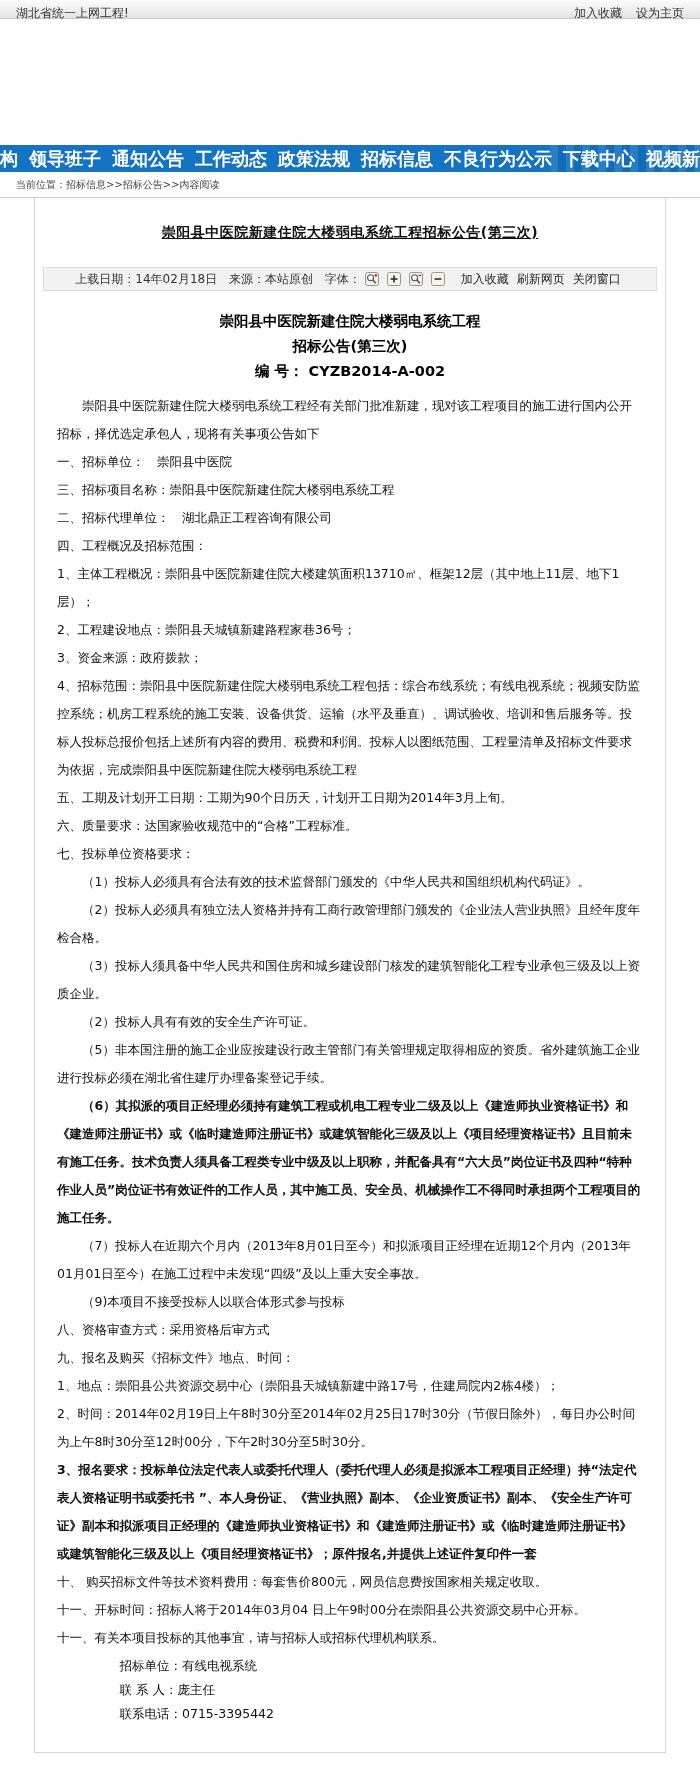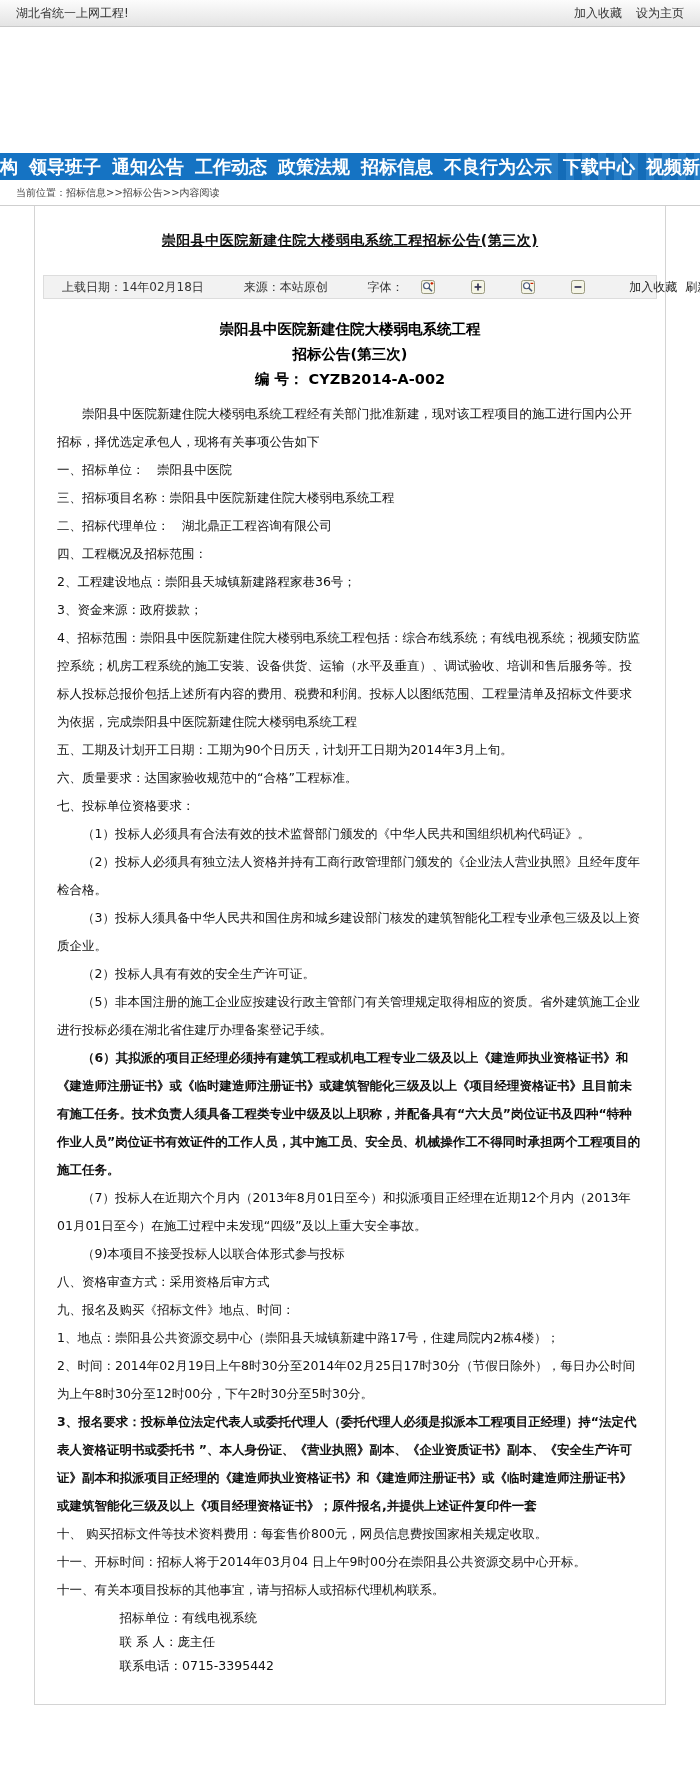--- a/index.html
+++ b/index.html
@@ -5,21 +5,21 @@
   :root{
     --nav-bg:#1573c3;
     --divider-red:#cc0000;
     --meta-bg:#f2f2f2;
   }
   html,body{margin:0;padding:0;background:#fff;}
   body{width:700px;font-family:"DejaVu Sans",sans-serif;color:#1a1a1a;}
   .page{width:700px;background:#fff;}
 
   
-  .topbar{height:27px;line-height:27px;background:linear-gradient(#fcfcfc,#e4e4e4);
+  .topbar{height:19px;line-height:27px;background:linear-gradient(#fcfcfc,#e4e4e4);
     border-bottom:1px solid #c9c9c9;font-size:12px;color:#333;
     display:flex;justify-content:space-between;padding:0 16px;box-sizing:border-box;}
   .topbar a{color:#333;text-decoration:none;margin-left:14px;}
 
   .banner{height:126px;background:#fff;}
 
   
   .nav{height:27px;background:var(--nav-bg);display:flex;align-items:center;
     justify-content:center;gap:11px;position:relative;overflow:hidden;}
   .nav::after{content:"";position:absolute;right:0;top:0;bottom:0;width:150px;
@@ -28,21 +28,21 @@
 
   .breadcrumb{height:25px;line-height:25px;font-size:10px;color:#444;
     padding-left:16px;border-bottom:1px solid #cfcfcf;background:#fff;}
 
   
   .content-box{margin:0 34px;border:1px solid #d4d4d4;border-top:none;background:#fff;padding-bottom:26px;}
   .page-title{font-size:14px;font-weight:bold;text-align:center;margin:0;padding-top:26px;letter-spacing:.5px;color:#111;text-decoration:underline;}
 
   .meta-bar{margin:25px 8px 0;background:var(--meta-bg);border:1px solid #ddd;height:22px;line-height:22px;
     text-align:center;font-size:12px;color:#333;white-space:nowrap;}
-  .meta-bar span{margin:0 18px;}
+  .meta-bar span{margin:0 4px;}
   .meta-bar a{color:#222;text-decoration:none;margin:0 4px;}
   .ficon{display:inline-block;vertical-align:-3px;margin:0 1px;}
 
   .article{padding:4px 22px 0;font-size:12.5px;line-height:28px;color:#111;}
   .art-heading{text-align:center;font-weight:bold;font-size:14.5px;line-height:25px;margin:14px 0 8px;color:#000000;}
   .para{margin:0;}
   .para.indent{text-indent:2em;}
   .para.bold{font-weight:bold;}
 
   .contact{margin:2px 0 0 5em;line-height:24px;}
@@ -110,20 +110,21 @@
           <div>崇阳县中医院新建住院大楼弱电系统工程</div>
           <div>招标公告(第三次)</div>
           <div>编 号： CYZB2014-A-002</div>
         </div>
       <div id="paragraphs">
           <p class="para indent">崇阳县中医院新建住院大楼弱电系统工程经有关部门批准新建，现对该工程项目的施工进行国内公开招标，择优选定承包人，现将有关事项公告如下</p>
           <p class="para">一、招标单位：　崇阳县中医院</p>
           <p class="para">三、招标项目名称：崇阳县中医院新建住院大楼弱电系统工程</p>
           <p class="para">二、招标代理单位：　湖北鼎正工程咨询有限公司</p>
           <p class="para">四、工程概况及招标范围：</p>
+          <p class="para">1、主体工程概况：崇阳县中医院新建住院大楼建筑面积13710㎡、框架12层（其中地上11层、地下1层）；</p>
           <p class="para">2、工程建设地点：崇阳县天城镇新建路程家巷36号；</p>
           <p class="para">3、资金来源：政府拨款；</p>
           <p class="para">4、招标范围：崇阳县中医院新建住院大楼弱电系统工程包括：综合布线系统；有线电视系统；视频安防监控系统；机房工程系统的施工安装、设备供货、运输（水平及垂直）、调试验收、培训和售后服务等。投标人投标总报价包括上述所有内容的费用、税费和利润。投标人以图纸范围、工程量清单及招标文件要求为依据，完成崇阳县中医院新建住院大楼弱电系统工程</p>
           <p class="para">五、工期及计划开工日期：工期为90个日历天，计划开工日期为2014年3月上旬。</p>
           <p class="para">六、质量要求：达国家验收规范中的“合格”工程标准。</p>
           <p class="para">七、投标单位资格要求：</p>
           <p class="para indent">（1）投标人必须具有合法有效的技术监督部门颁发的《中华人民共和国组织机构代码证》。</p>
           <p class="para indent">（2）投标人必须具有独立法人资格并持有工商行政管理部门颁发的《企业法人营业执照》且经年度年检合格。</p>
           <p class="para indent">（3）投标人须具备中华人民共和国住房和城乡建设部门核发的建筑智能化工程专业承包三级及以上资质企业。</p>
           <p class="para indent">（2）投标人具有有效的安全生产许可证。</p>

